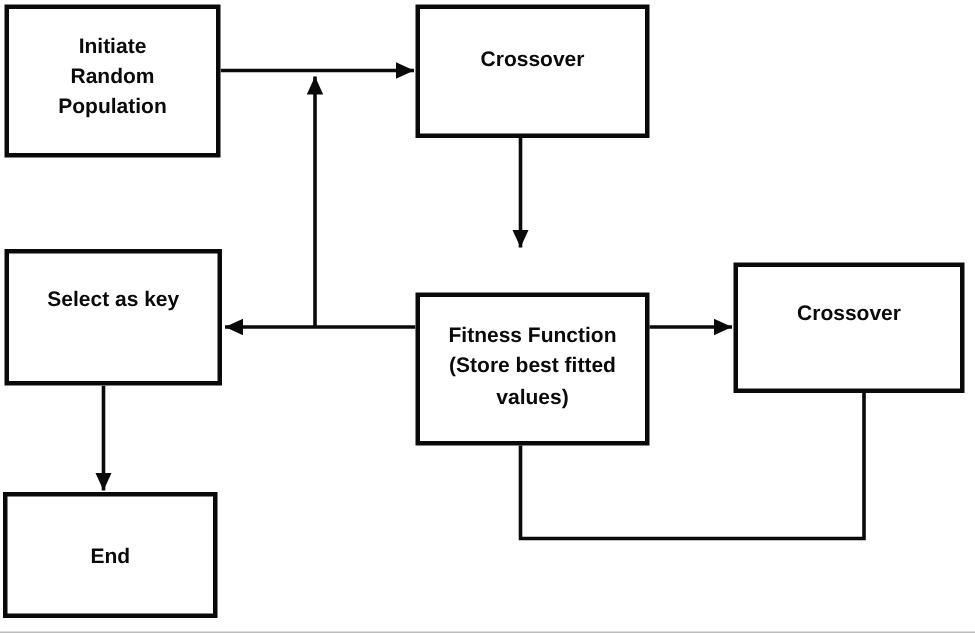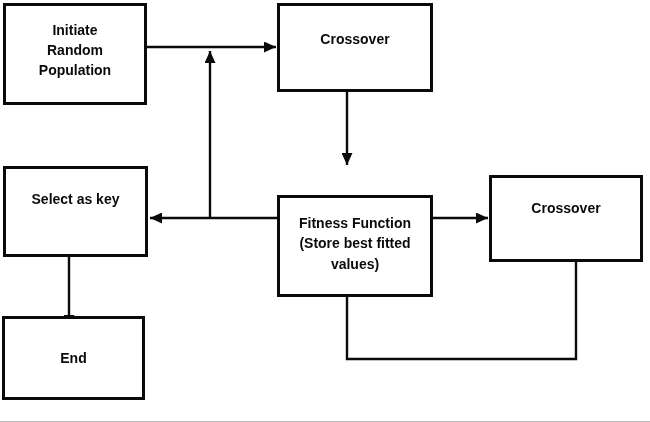--- a/index.html
+++ b/index.html
@@ -38,21 +38,21 @@
     line-height: 1.45;
   }
   .node .label {
     white-space: pre-line;
   }
   .node-initiate  { left: 3px;   top: 3px;   width: 144px; height: 102px; padding-bottom: 8px; }
   .node-crossover { left: 277px; top: 3px;   width: 156px; height: 89px;  padding-bottom: 17px; }
   .node-fitness   { left: 277px; top: 166px; width: 156px; height: 102px; padding-bottom: 5px; margin-top: 29px; }
   .node-mutation  { left: 489px; top: 175px; width: 154px; height: 87px;  padding-bottom: 21px; }
   .node-select    { left: 3px;   top: 166px; width: 145px; height: 91px;  padding-bottom: 25px; }
-  .node-end       { left: 2px;   top: 316px; width: 143px; height: 84px;  }
+  .node-end       { left: 2px;   top: 328px; width: 143px; height: 84px;  }
   .bottom-edge {
     position: absolute;
     left: 0;
     bottom: 0;
     width: 650px;
     height: 1px;
     background: #bcbcbc;
   }
 </style>
 </head>

